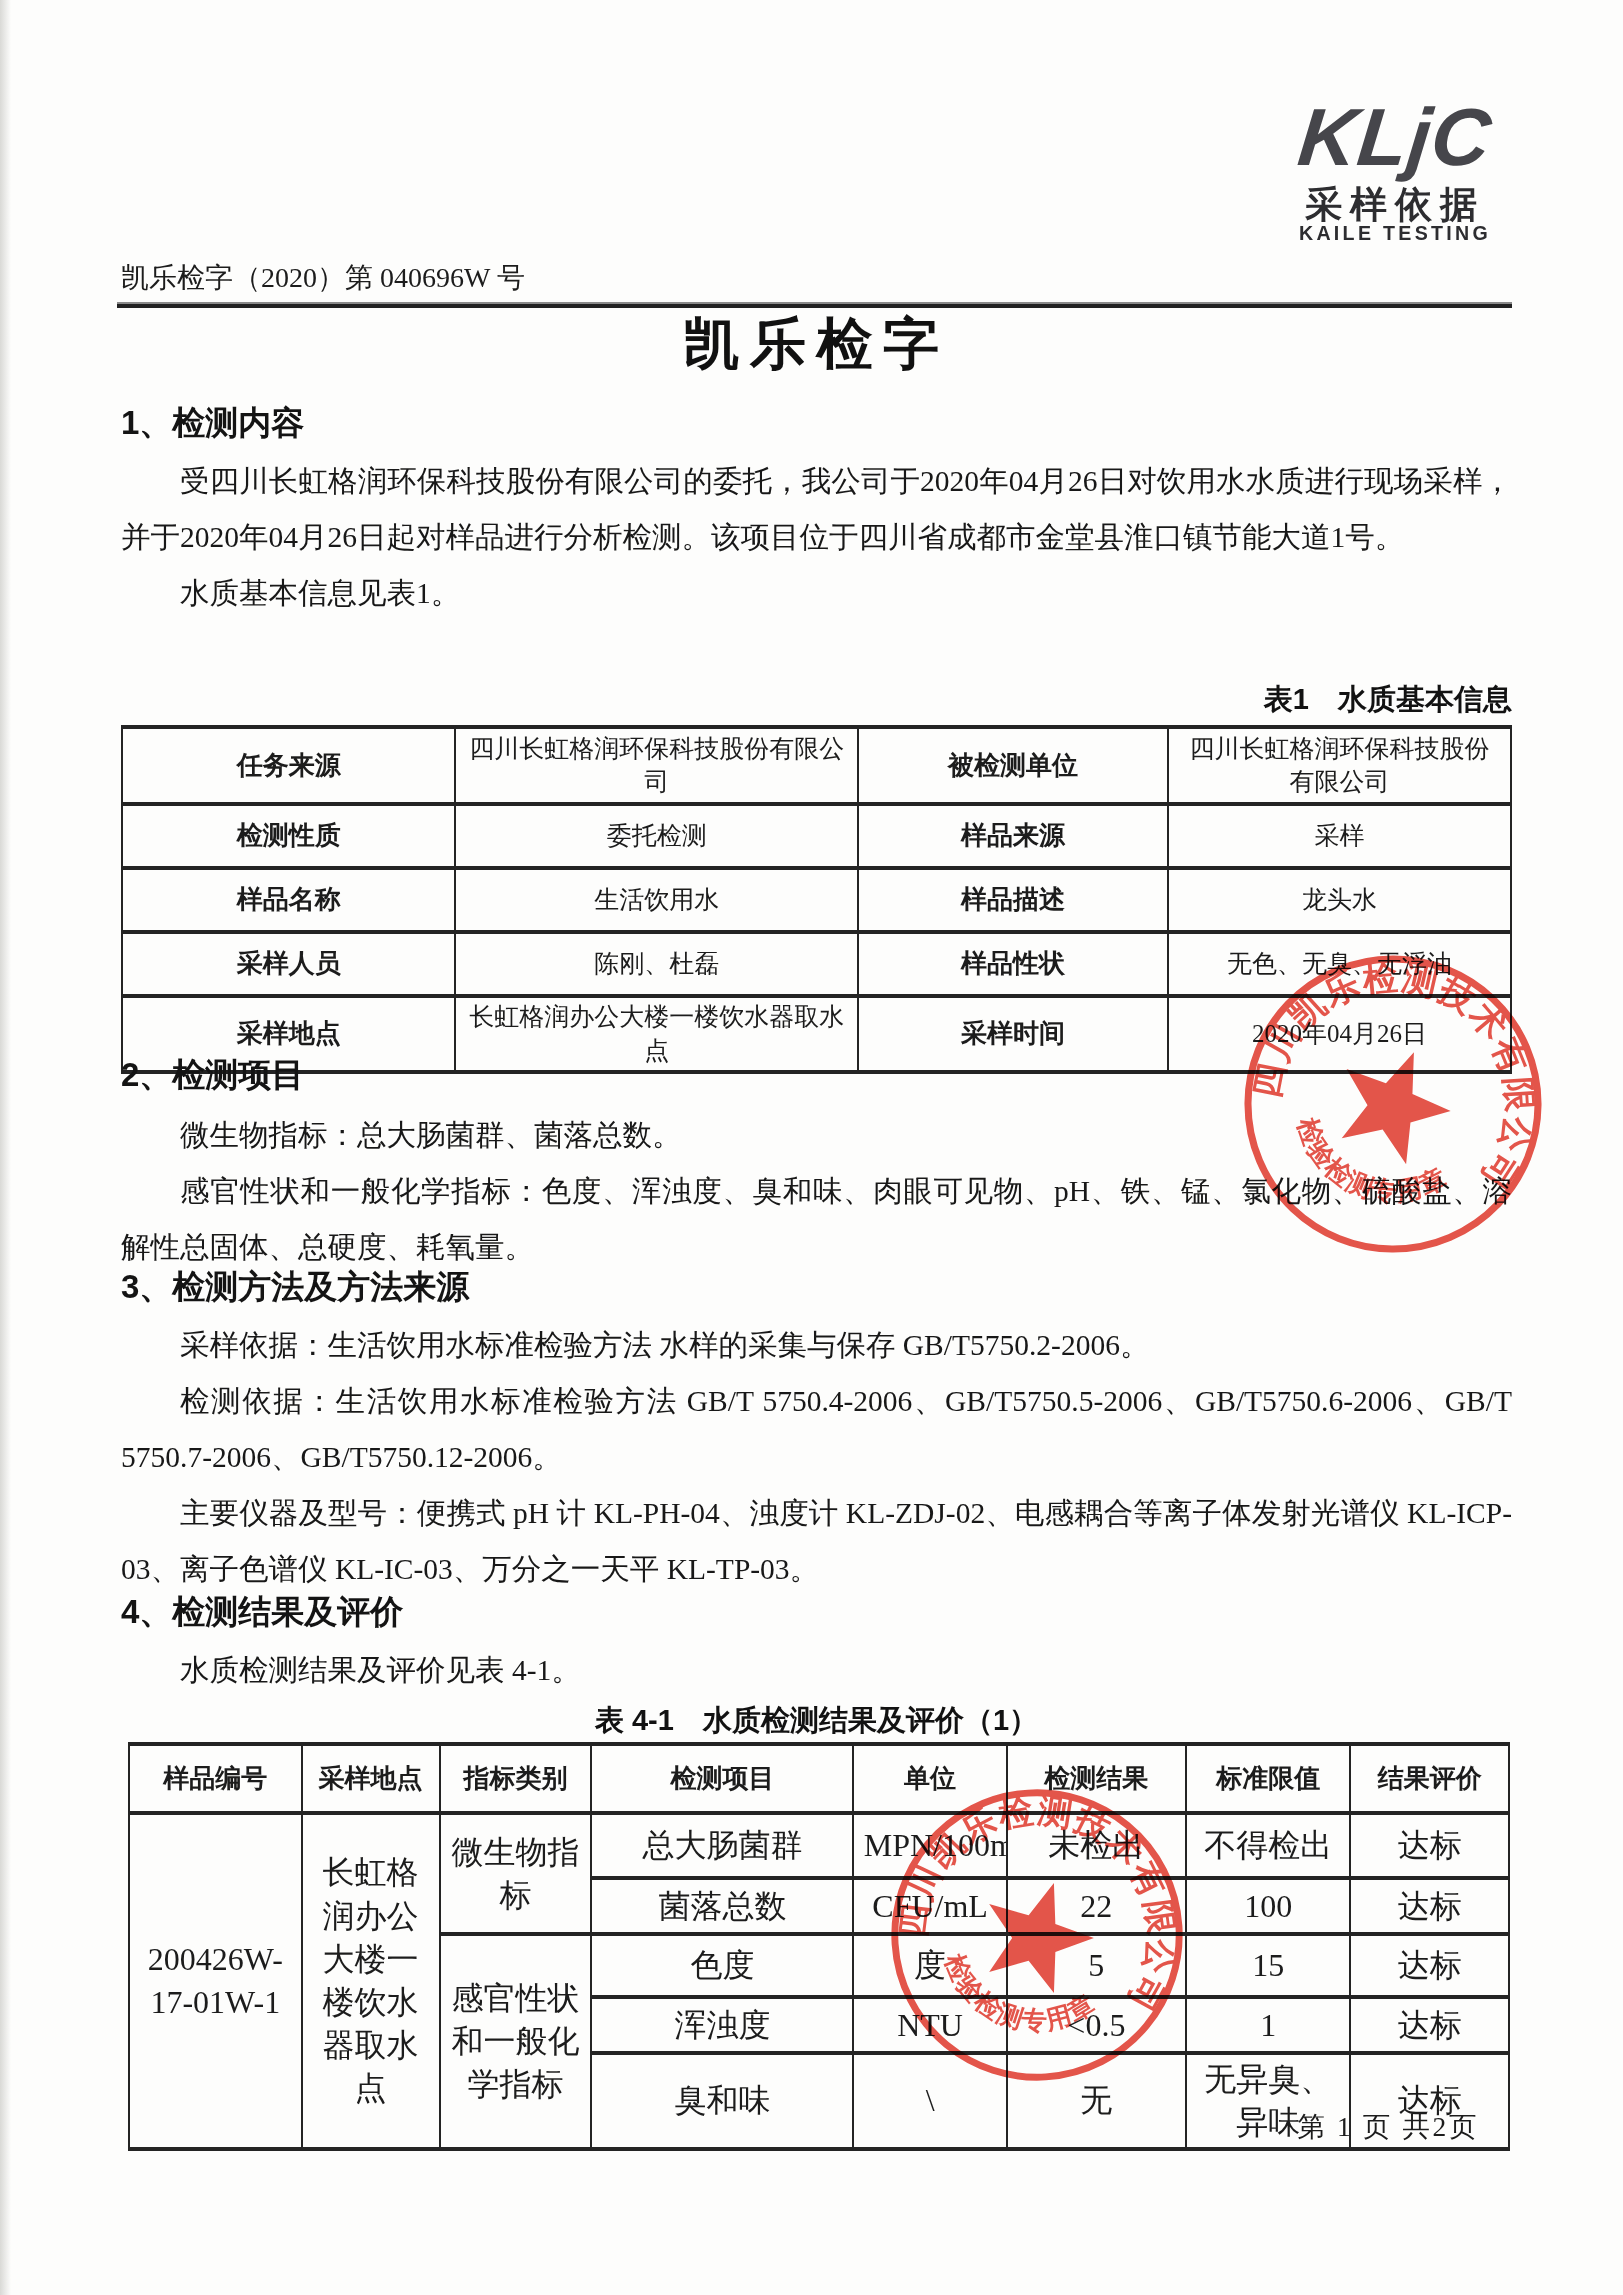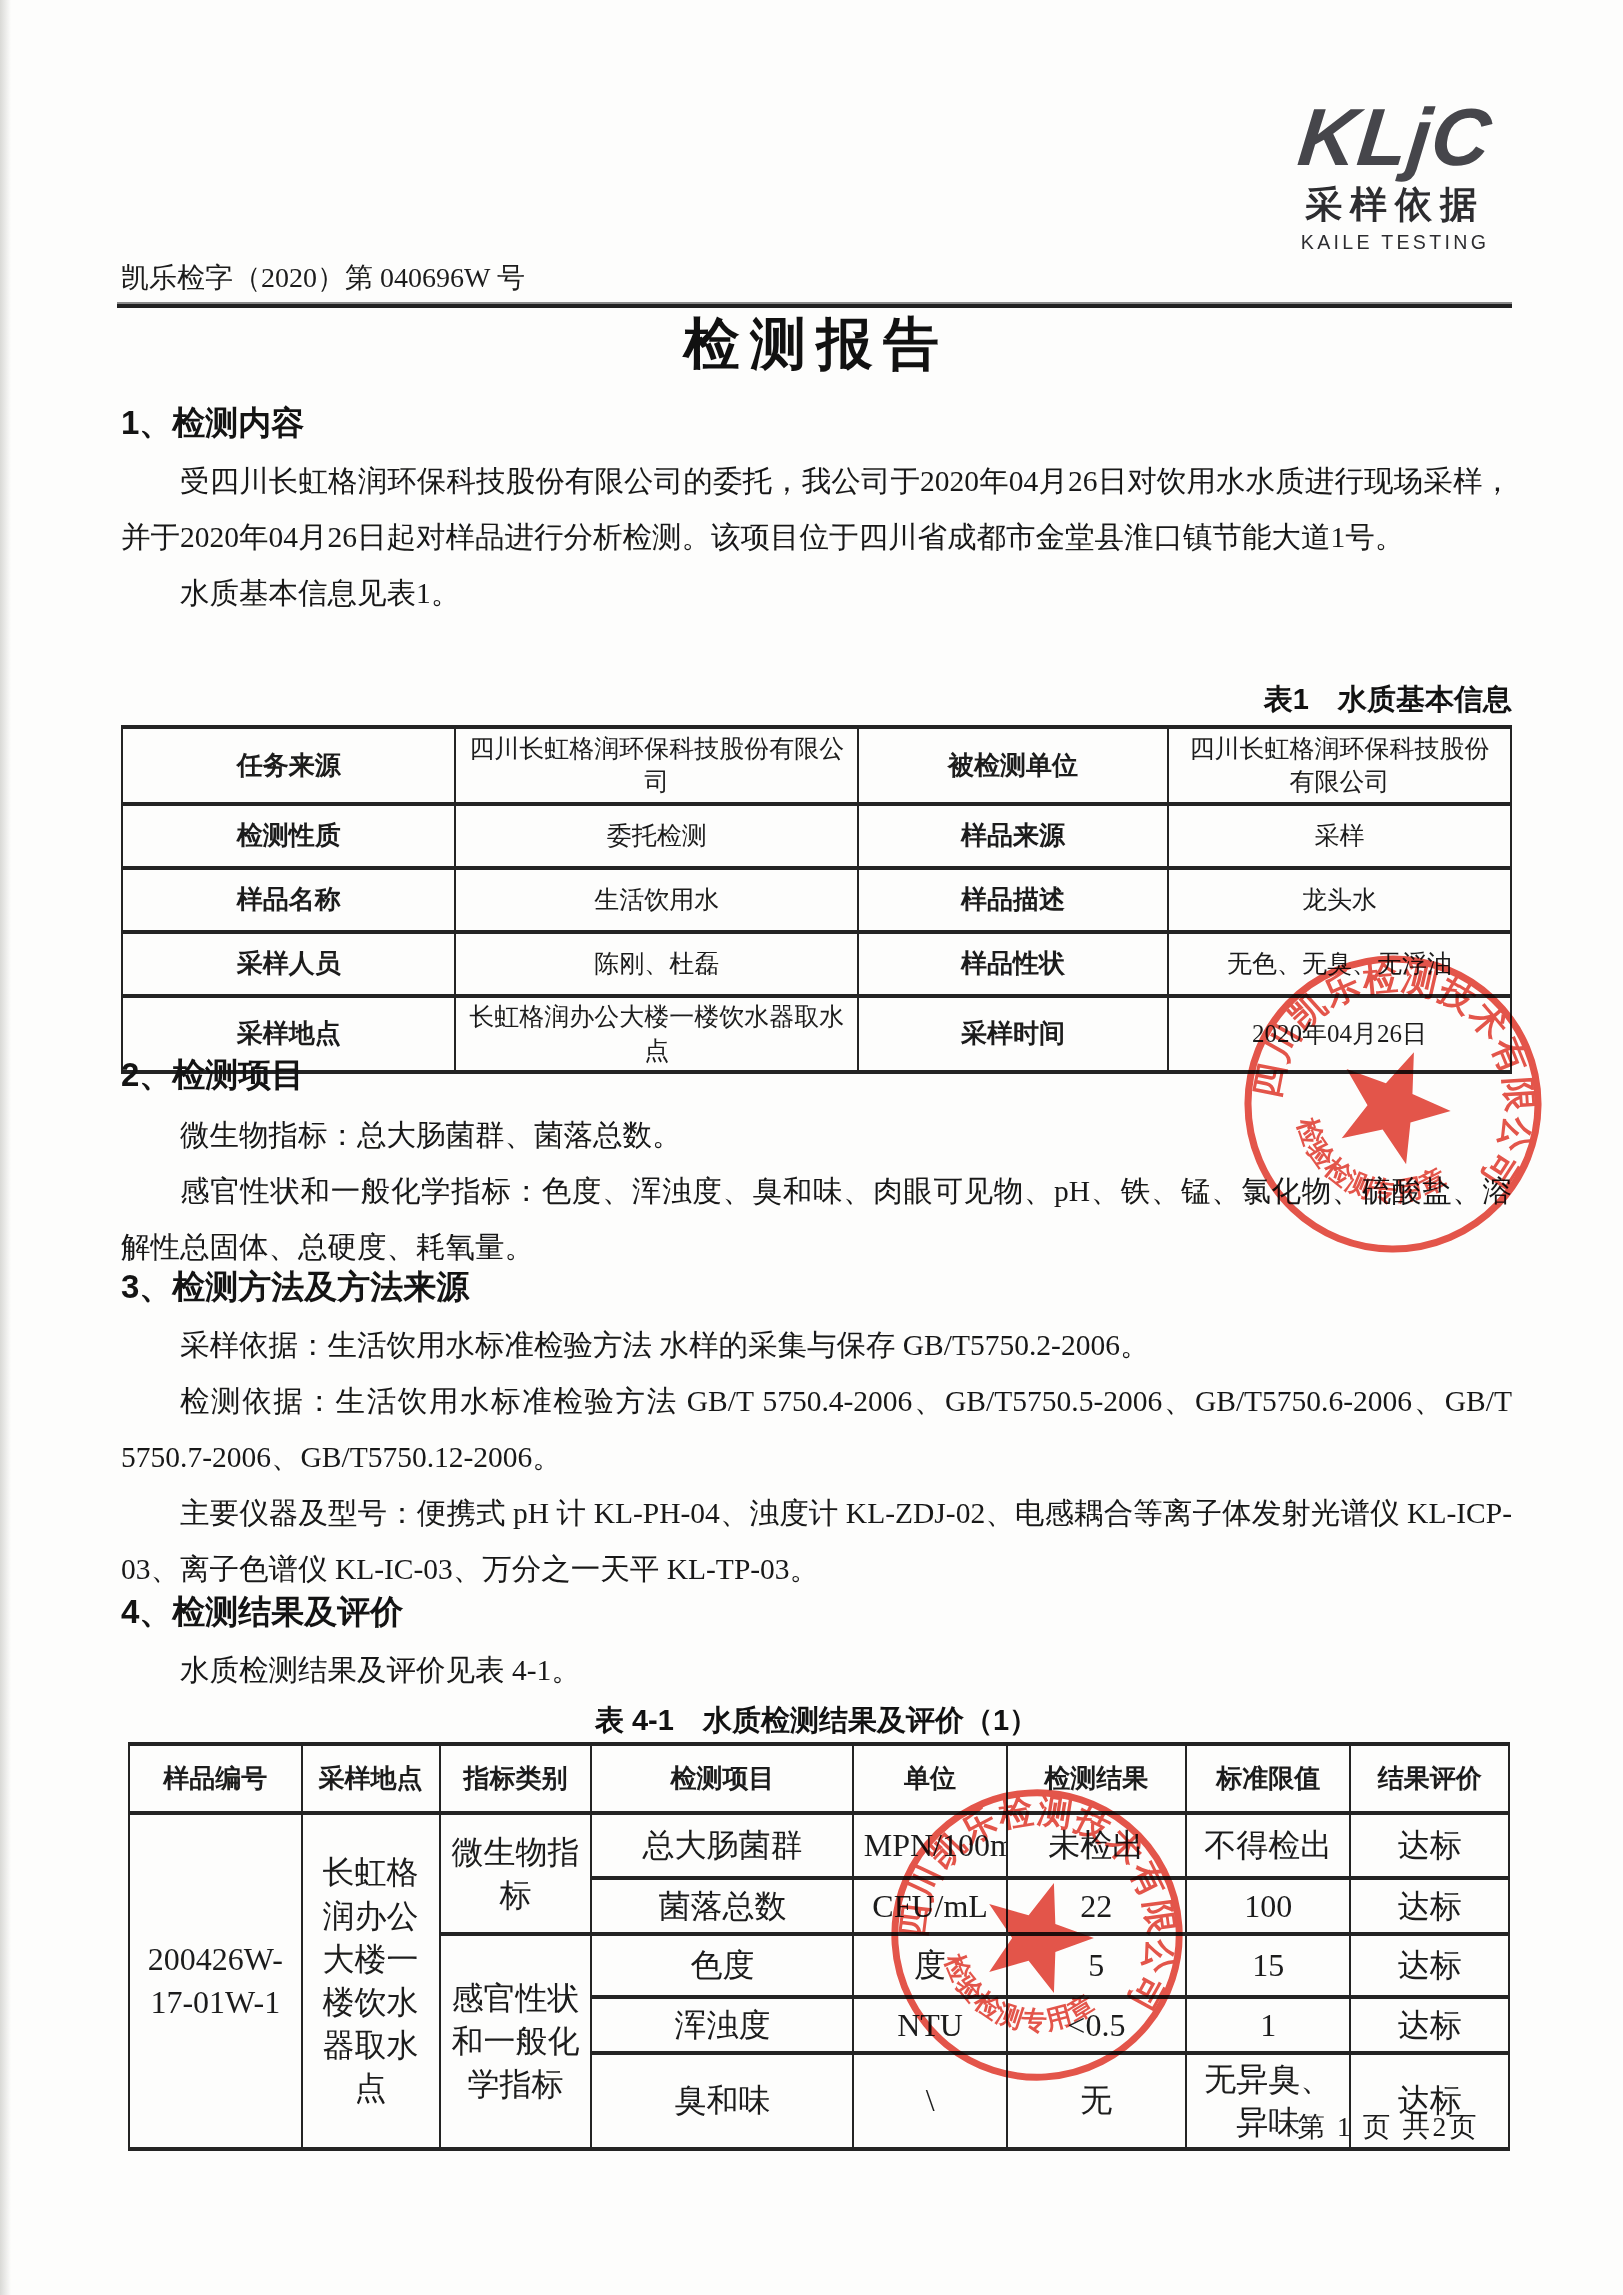--- a/index.html
+++ b/index.html
@@ -16,22 +16,22 @@
     background:linear-gradient(90deg,#d9d9d6,#fdfdfc);} 
   .hei{font-family:"Liberation Sans","DejaVu Sans",sans-serif;font-weight:700;}
 
   
   .logo{position:absolute;top:97px;right:110px;width:236px;text-align:center;color:#3c3c40;}
   .logo-mark{font-family:"Liberation Sans","DejaVu Sans",sans-serif;
     font-size:81px;line-height:1;font-weight:700;font-style:italic;
     letter-spacing:0.7px;transform:skewX(-6deg);display:inline-block;color:#46464b;}
   .logo-cn{margin-top:7.9px;font-size:37px;line-height:1;letter-spacing:7.9px;color:#2d2d30;
     font-family:"Liberation Sans","DejaVu Sans",sans-serif;font-weight:700;}
-  .logo-en{margin-top:10px;font-size:19.6px;line-height:1;letter-spacing:3.3px;color:#2d2d30;
-    font-family:"Liberation Sans","DejaVu Sans",sans-serif;font-weight:400;}
+  .logo-en{margin-top:1px;font-size:19.6px;line-height:1;letter-spacing:3.3px;color:#2d2d30;
+    font-family:"Liberation Sans","DejaVu Sans",sans-serif;font-weight:700;}
 
   .docnum{position:absolute;top:261px;left:121px;width:1391px;
     font-size:28px;line-height:1.2;}
   .rule{position:absolute;top:302px;left:117px;width:1395px;height:5.9px;
     background:linear-gradient(#8a8a8a 0 35%,#222 35%);}
   .report-title{position:absolute;top:312px;left:121px;width:1391px;text-align:center;
     font-size:56px;letter-spacing:10.5px;line-height:1.15;color:#111;}
 
   .sec-heading{position:absolute;left:121px;font-size:33px;line-height:1.2;color:#141414;}
   .body-block{position:absolute;left:121px;width:1391px;font-size:29.5px;line-height:56px;
@@ -70,21 +70,21 @@
 <div class="page">
 
   <div class="logo">
     <div class="logo-mark">KLjC</div>
     <div class="logo-cn">采样依据</div>
     <div class="logo-en">KAILE TESTING</div>
   </div>
 
   <div class="docnum">凯乐检字（2020）第 040696W 号</div>
   <div class="rule"></div>
-  <div class="report-title hei">检测报告</div>
+  <div class="report-title hei">凯乐检字</div>
 
   <div class="sec-heading hei" style="top:403px;">1、检测内容</div>
   <div class="body-block" style="top:453px;">
     <p>受四川长虹格润环保科技股份有限公司的委托，我公司于2020年04月26日对饮用水水质进行现场采样，并于2020年04月26日起对样品进行分析检测。该项目位于四川省成都市金堂县淮口镇节能大道1号。</p>
     <p>水质基本信息见表1。</p>
   </div>
 
   <div class="tbl-caption hei" style="top:682px;text-align:right;">表1　水质基本信息</div>
   <table class="table1">
     <colgroup>

